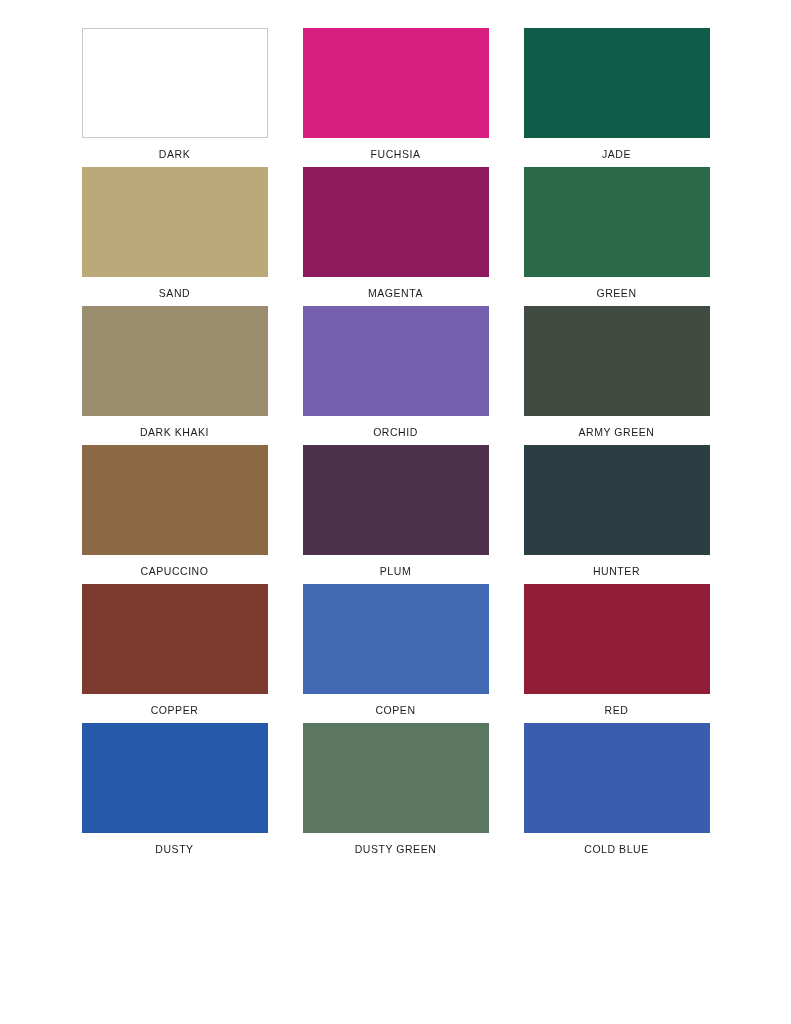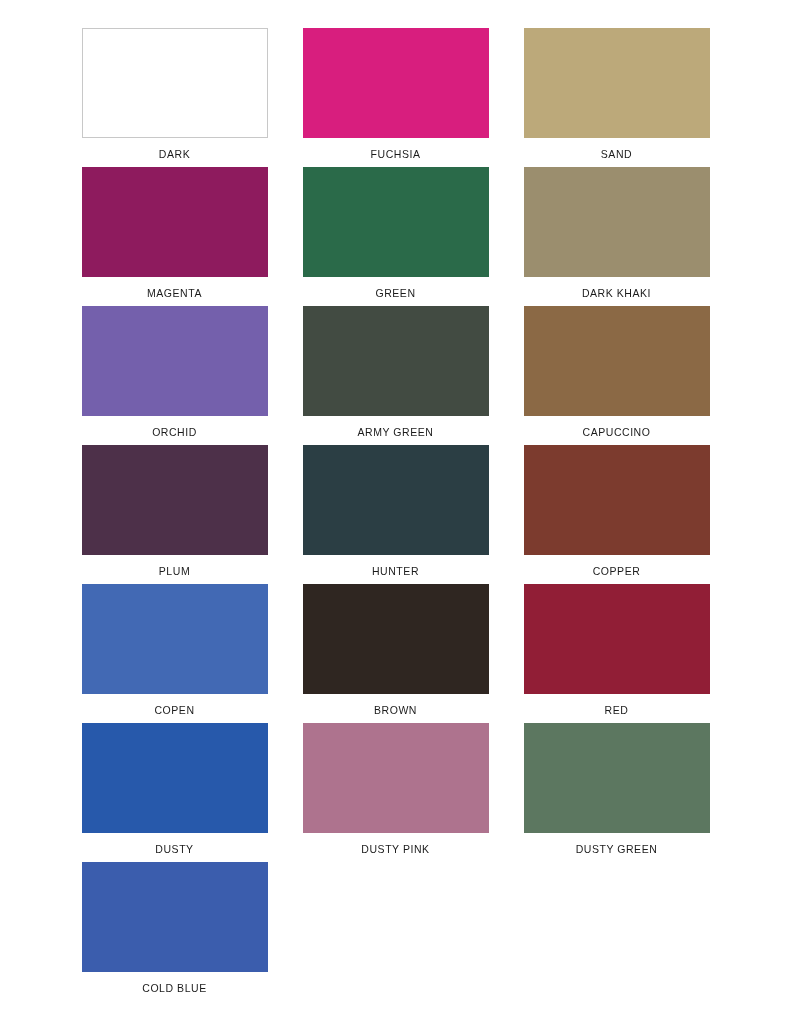--- a/index.html
+++ b/index.html
@@ -66,20 +66,24 @@
   <div class="swatch-grid">
       <div class="swatch-cell">
         <div class="swatch-chip bordered" style="background-color: rgb(255, 255, 255);"></div>
         <div class="swatch-label">DARK</div>
       </div>
       <div class="swatch-cell">
         <div class="swatch-chip" style="background-color: rgb(216, 30, 126);"></div>
         <div class="swatch-label">FUCHSIA</div>
       </div>
       <div class="swatch-cell">
+        <div class="swatch-chip" style="background-color: rgb(15, 92, 73);"></div>
+        <div class="swatch-label">JADE</div>
+      </div>
+      <div class="swatch-cell">
         <div class="swatch-chip" style="background-color: rgb(188, 169, 122);"></div>
         <div class="swatch-label">SAND</div>
       </div>
       <div class="swatch-cell">
         <div class="swatch-chip" style="background-color: rgb(142, 27, 94);"></div>
         <div class="swatch-label">MAGENTA</div>
       </div>
       <div class="swatch-cell">
         <div class="swatch-chip" style="background-color: rgb(42, 106, 73);"></div>
         <div class="swatch-label">GREEN</div>
@@ -110,34 +114,26 @@
       </div>
       <div class="swatch-cell">
         <div class="swatch-chip" style="background-color: rgb(124, 59, 46);"></div>
         <div class="swatch-label">COPPER</div>
       </div>
       <div class="swatch-cell">
         <div class="swatch-chip" style="background-color: rgb(66, 105, 180);"></div>
         <div class="swatch-label">COPEN</div>
       </div>
       <div class="swatch-cell">
-        <div class="swatch-chip" style="background-color: rgb(47, 38, 33);"></div>
-        <div class="swatch-label">BROWN</div>
-      </div>
-      <div class="swatch-cell">
         <div class="swatch-chip" style="background-color: rgb(145, 30, 54);"></div>
         <div class="swatch-label">RED</div>
       </div>
       <div class="swatch-cell">
         <div class="swatch-chip" style="background-color: rgb(39, 89, 171);"></div>
         <div class="swatch-label">DUSTY</div>
-      </div>
-      <div class="swatch-cell">
-        <div class="swatch-chip" style="background-color: rgb(174, 115, 142);"></div>
-        <div class="swatch-label">DUSTY PINK</div>
       </div>
       <div class="swatch-cell">
         <div class="swatch-chip" style="background-color: rgb(92, 119, 96);"></div>
         <div class="swatch-label">DUSTY GREEN</div>
       </div>
       <div class="swatch-cell">
         <div class="swatch-chip" style="background-color: rgb(59, 93, 173);"></div>
         <div class="swatch-label">COLD BLUE</div>
       </div>
     </div>

